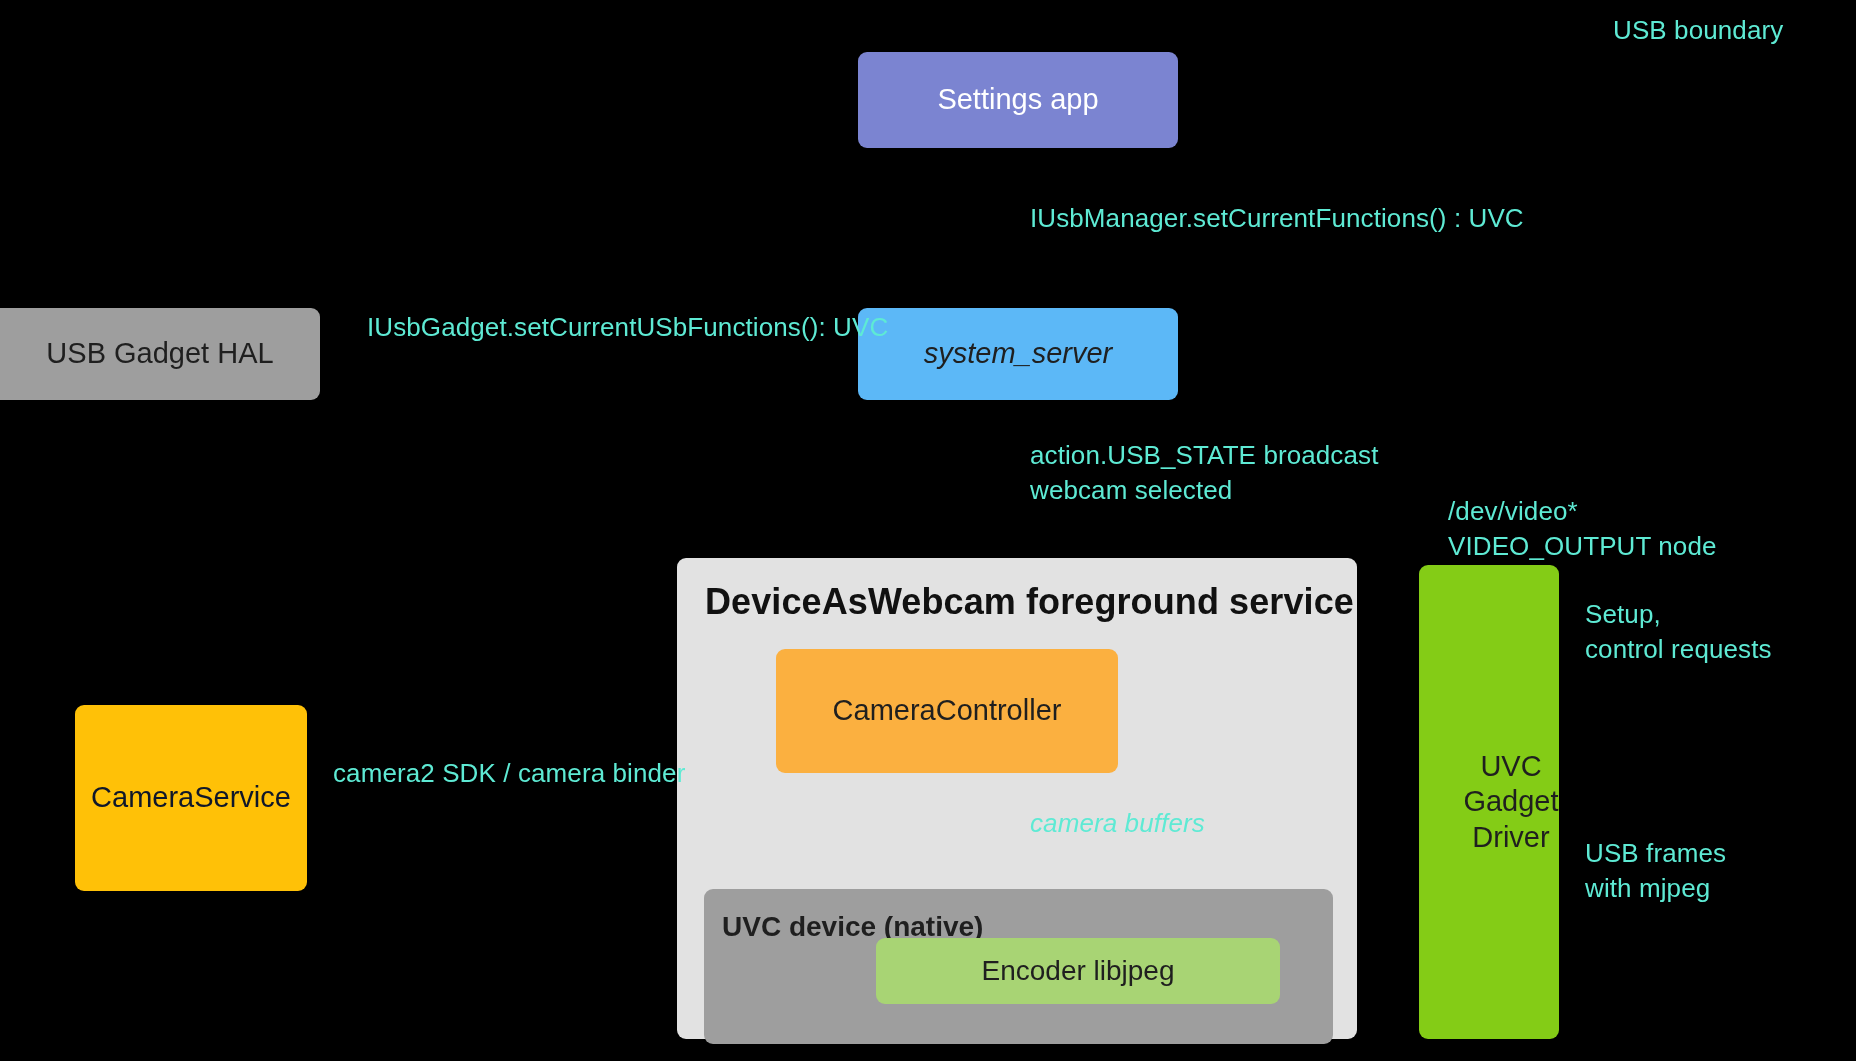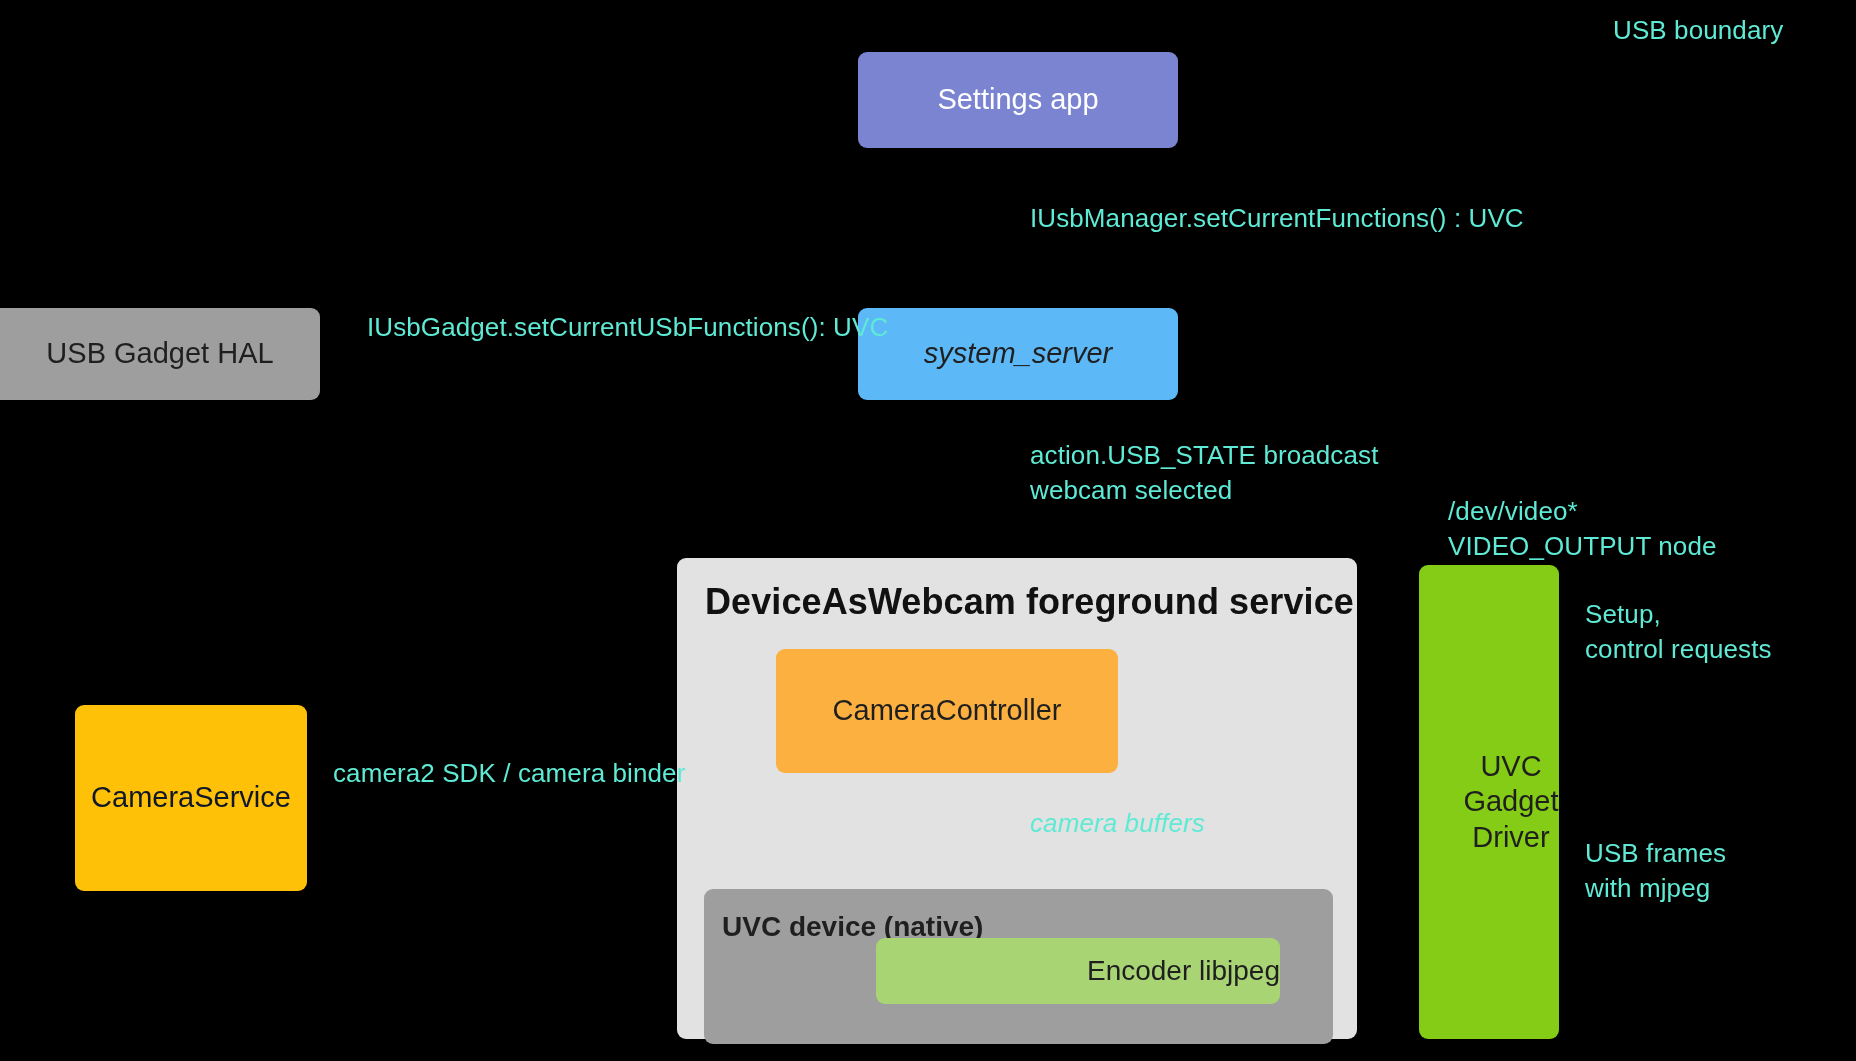--- a/index.html
+++ b/index.html
@@ -96,21 +96,20 @@
     left: 18px; top: 22px;
     color: #1f1f1f;
     font-size: 28px;
     font-weight: bold;
   }
   #encoder-libjpeg {
     left: 876px; top: 938px; width: 404px; height: 66px;
     background: #a8d474;
     color: #1f1f1f;
     font-size: 28px;
-    justify-content: flex-end;
   }
   #uvc-gadget-driver {
     left: 1419px; top: 565px; width: 140px; height: 474px;
     background: #84cc16;
     color: #1f1f1f;
     font-size: 29px;
     flex-direction: column;
     padding-left: 44px;
   }
   

